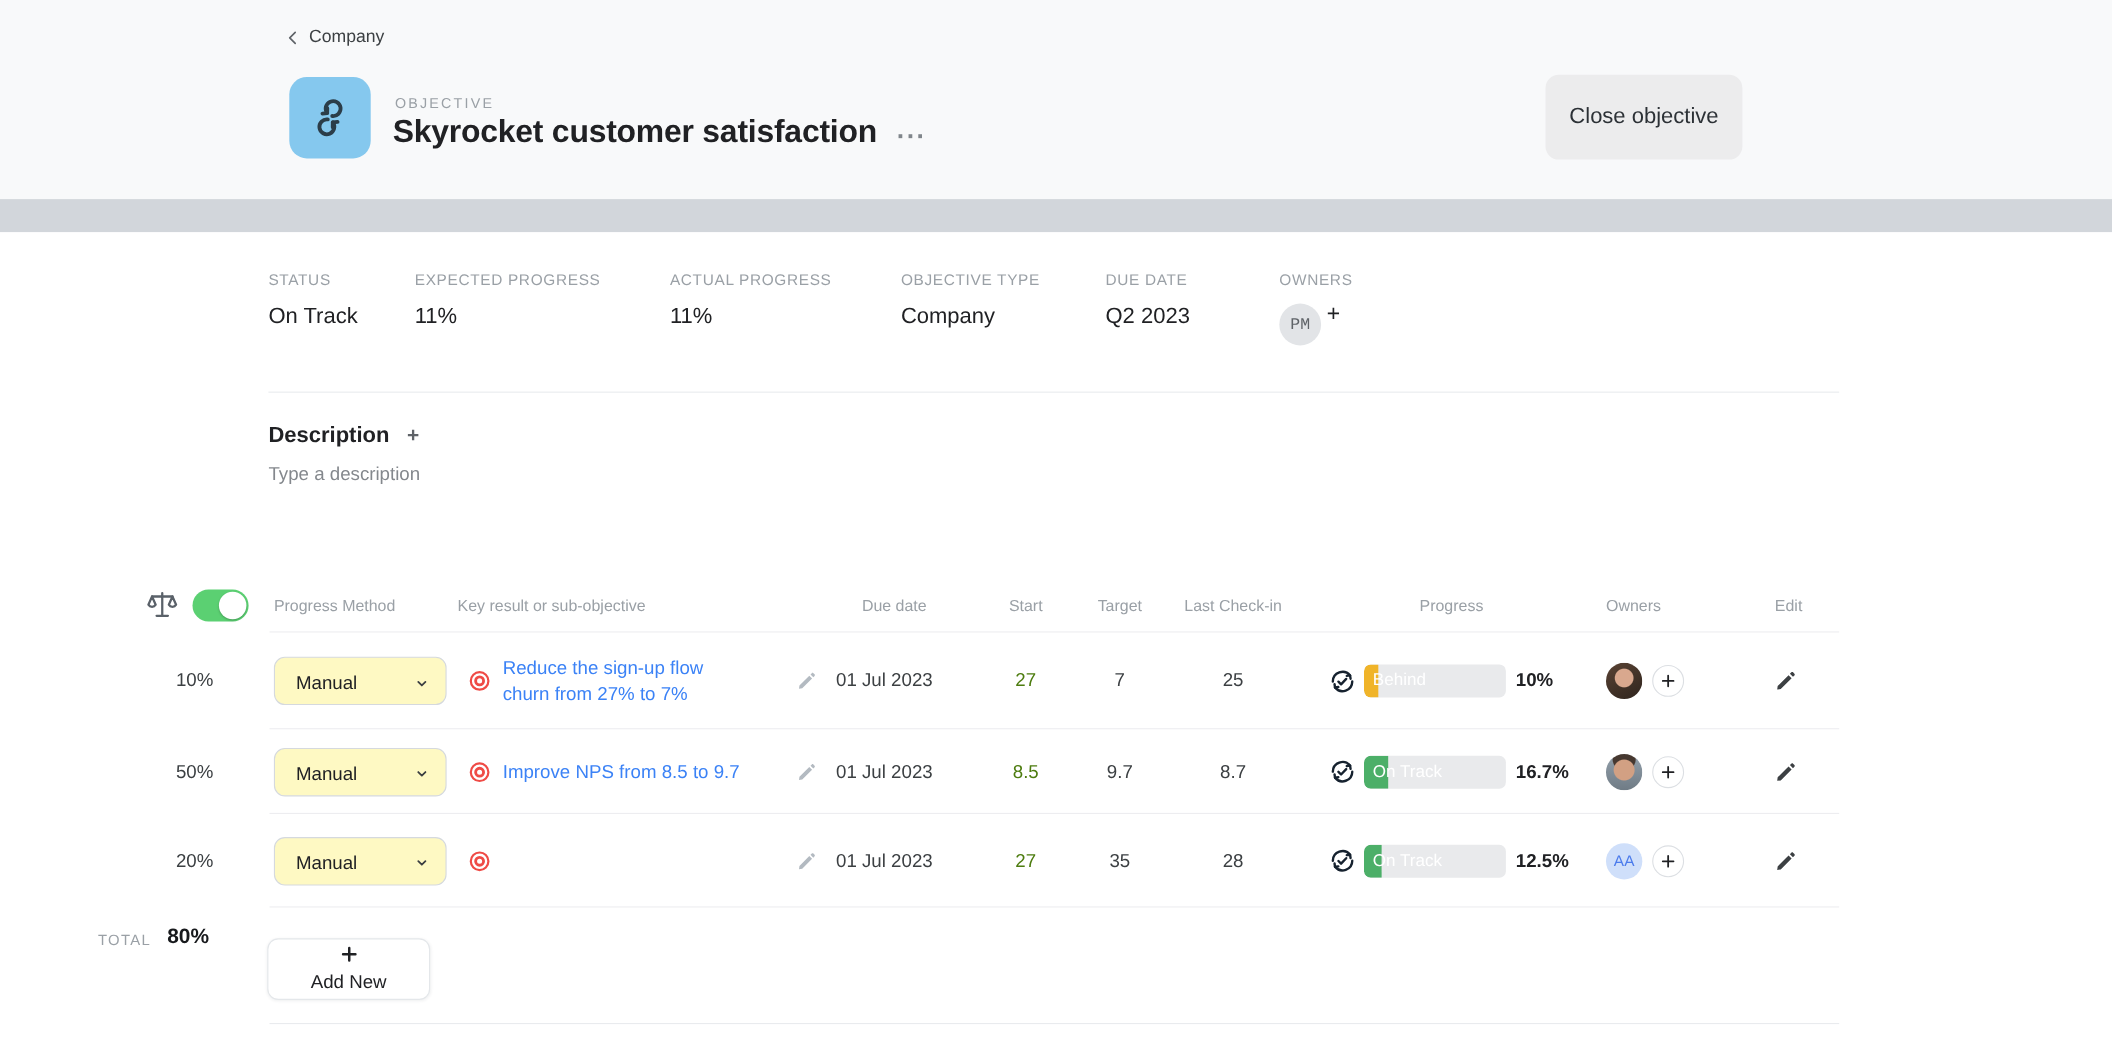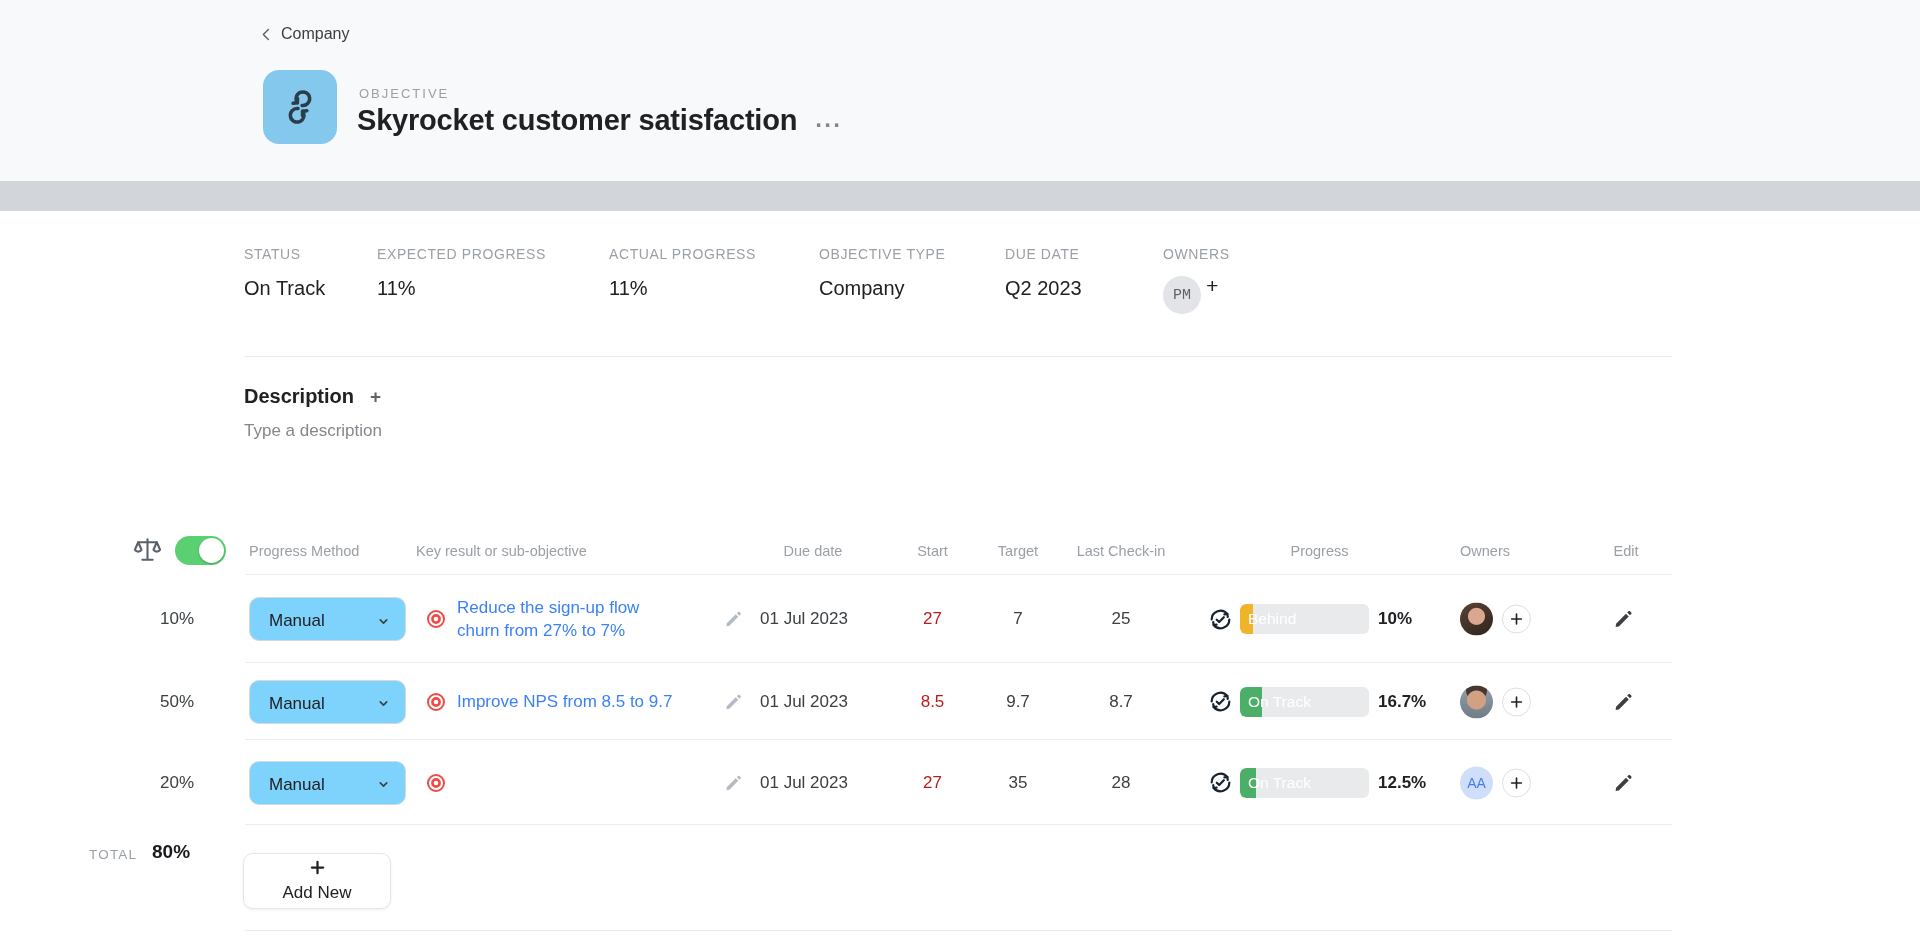--- a/index.html
+++ b/index.html
@@ -56,33 +56,33 @@
   .th-edit{left:1590px;width:72px;text-align:center}
 
   
   .tbody{position:absolute;left:0;top:575px;width:1920px;}
   .trow{position:relative;width:100%;}
   .trow::after{content:"";position:absolute;left:245px;right:248px;bottom:0;height:1px;background:#ededf0;}
   .headline{position:absolute;left:245px;top:574px;width:1427px;height:1px;background:#ededf0;}
   .r1{height:88px}.r2{height:77px}.r3{height:85px}
   .cell{position:absolute;top:50%;transform:translateY(-50%);}
   .c-weight{left:89px;width:105px;text-align:right;font-size:17px;color:#3c4043;}
-  .c-method{left:249px;width:157px;height:44px;border:1px solid #d5d9de;border-radius:10px;background:#7dd3fc;
+  .c-method{left:249px;width:157px;height:44px;border:1px solid #d5d9de;border-radius:10px;background:#fef9c3;
             display:flex;align-items:center;justify-content:space-between;padding:4px 15px 0 19px;box-sizing:border-box;cursor:pointer;}
   .m-label{font-size:17px;color:#202124;}
   .c-method svg{width:13px;height:13px;fill:none;stroke:#3c4043;stroke-width:2;stroke-linecap:round;stroke-linejoin:round;}
   .c-name{left:424px;width:332px;display:flex;align-items:center;gap:9px;}
   .tgt{flex:0 0 auto;width:24px;height:24px;}
   .tgt svg{width:24px;height:24px;fill:none;stroke:#ef4b46;}
   .nm{font-size:17px;line-height:23px;color:#3b82f6;}
   .nm span{display:block;white-space:nowrap;}
   .name-pencil{position:absolute;left:300px;top:50%;transform:translateY(-50%);width:19px;height:19px;cursor:pointer;}
   .name-pencil svg{width:19px;height:19px;fill:#b3bac1;}
   .c-date{left:760px;font-size:17px;color:#3c4043;white-space:nowrap;}
-  .c-start{left:880px;width:105px;text-align:center;font-size:17px;color:#b91c1c;}
+  .c-start{left:880px;width:105px;text-align:center;font-size:17px;color:#4d7c0f;}
   .c-target{left:966px;width:104px;text-align:center;font-size:17px;color:#3c4043;}
   .c-last{left:1062px;width:118px;text-align:center;font-size:17px;color:#3c4043;}
   .c-progress{left:1207px;display:flex;align-items:center;}
   .checkin{width:27px;height:27px;cursor:pointer;flex:0 0 auto;}
   .checkin svg{width:27px;height:27px;fill:none;stroke:#16222f;stroke-width:2.1;stroke-linecap:round;stroke-linejoin:round;}
   .bar{width:129px;height:30px;border-radius:6px;background:#e9eaec;position:relative;overflow:hidden;margin-left:6px;}
   .fill{position:absolute;left:0;top:0;bottom:0;border-radius:6px 0 0 6px;}
   .fill-behind{background:#f0b429}.fill-ontrack{background:#4caf68}
   .w-10{width:13px}.w-167{width:22px}.w-125{width:16px}
   .bar-label{position:absolute;left:8px;top:0;line-height:30px;font-size:15.5px;font-weight:500;color:#fff;white-space:nowrap;}
@@ -129,20 +129,21 @@
       <path d="M10.6 9.7 l -2.35 0.25 M10.6 9.7 l 0.05 -2.4"></path>
       <path d="M13.4 14.3 A 3.7 3.7 0 1 1 10.9 12.85"></path>
       <path d="M13.4 14.3 l 2.35 -0.25 M13.4 14.3 l -0.05 2.4"></path>
     </svg>
   </div>
   <div class="kicker">OBJECTIVE</div>
   <div class="title-row">
     <span class="title">Skyrocket customer satisfaction</span>
     <span class="more-dots">···</span>
   </div>
+  <button class="close-btn">Close objective</button>
 
   <div class="stat st0">
     <div class="s-label">STATUS</div>
     <div class="s-value">On Track</div>
   </div>
   <div class="stat st1">
     <div class="s-label">EXPECTED PROGRESS</div>
     <div class="s-value">11%</div>
   </div>
   <div class="stat st2">

